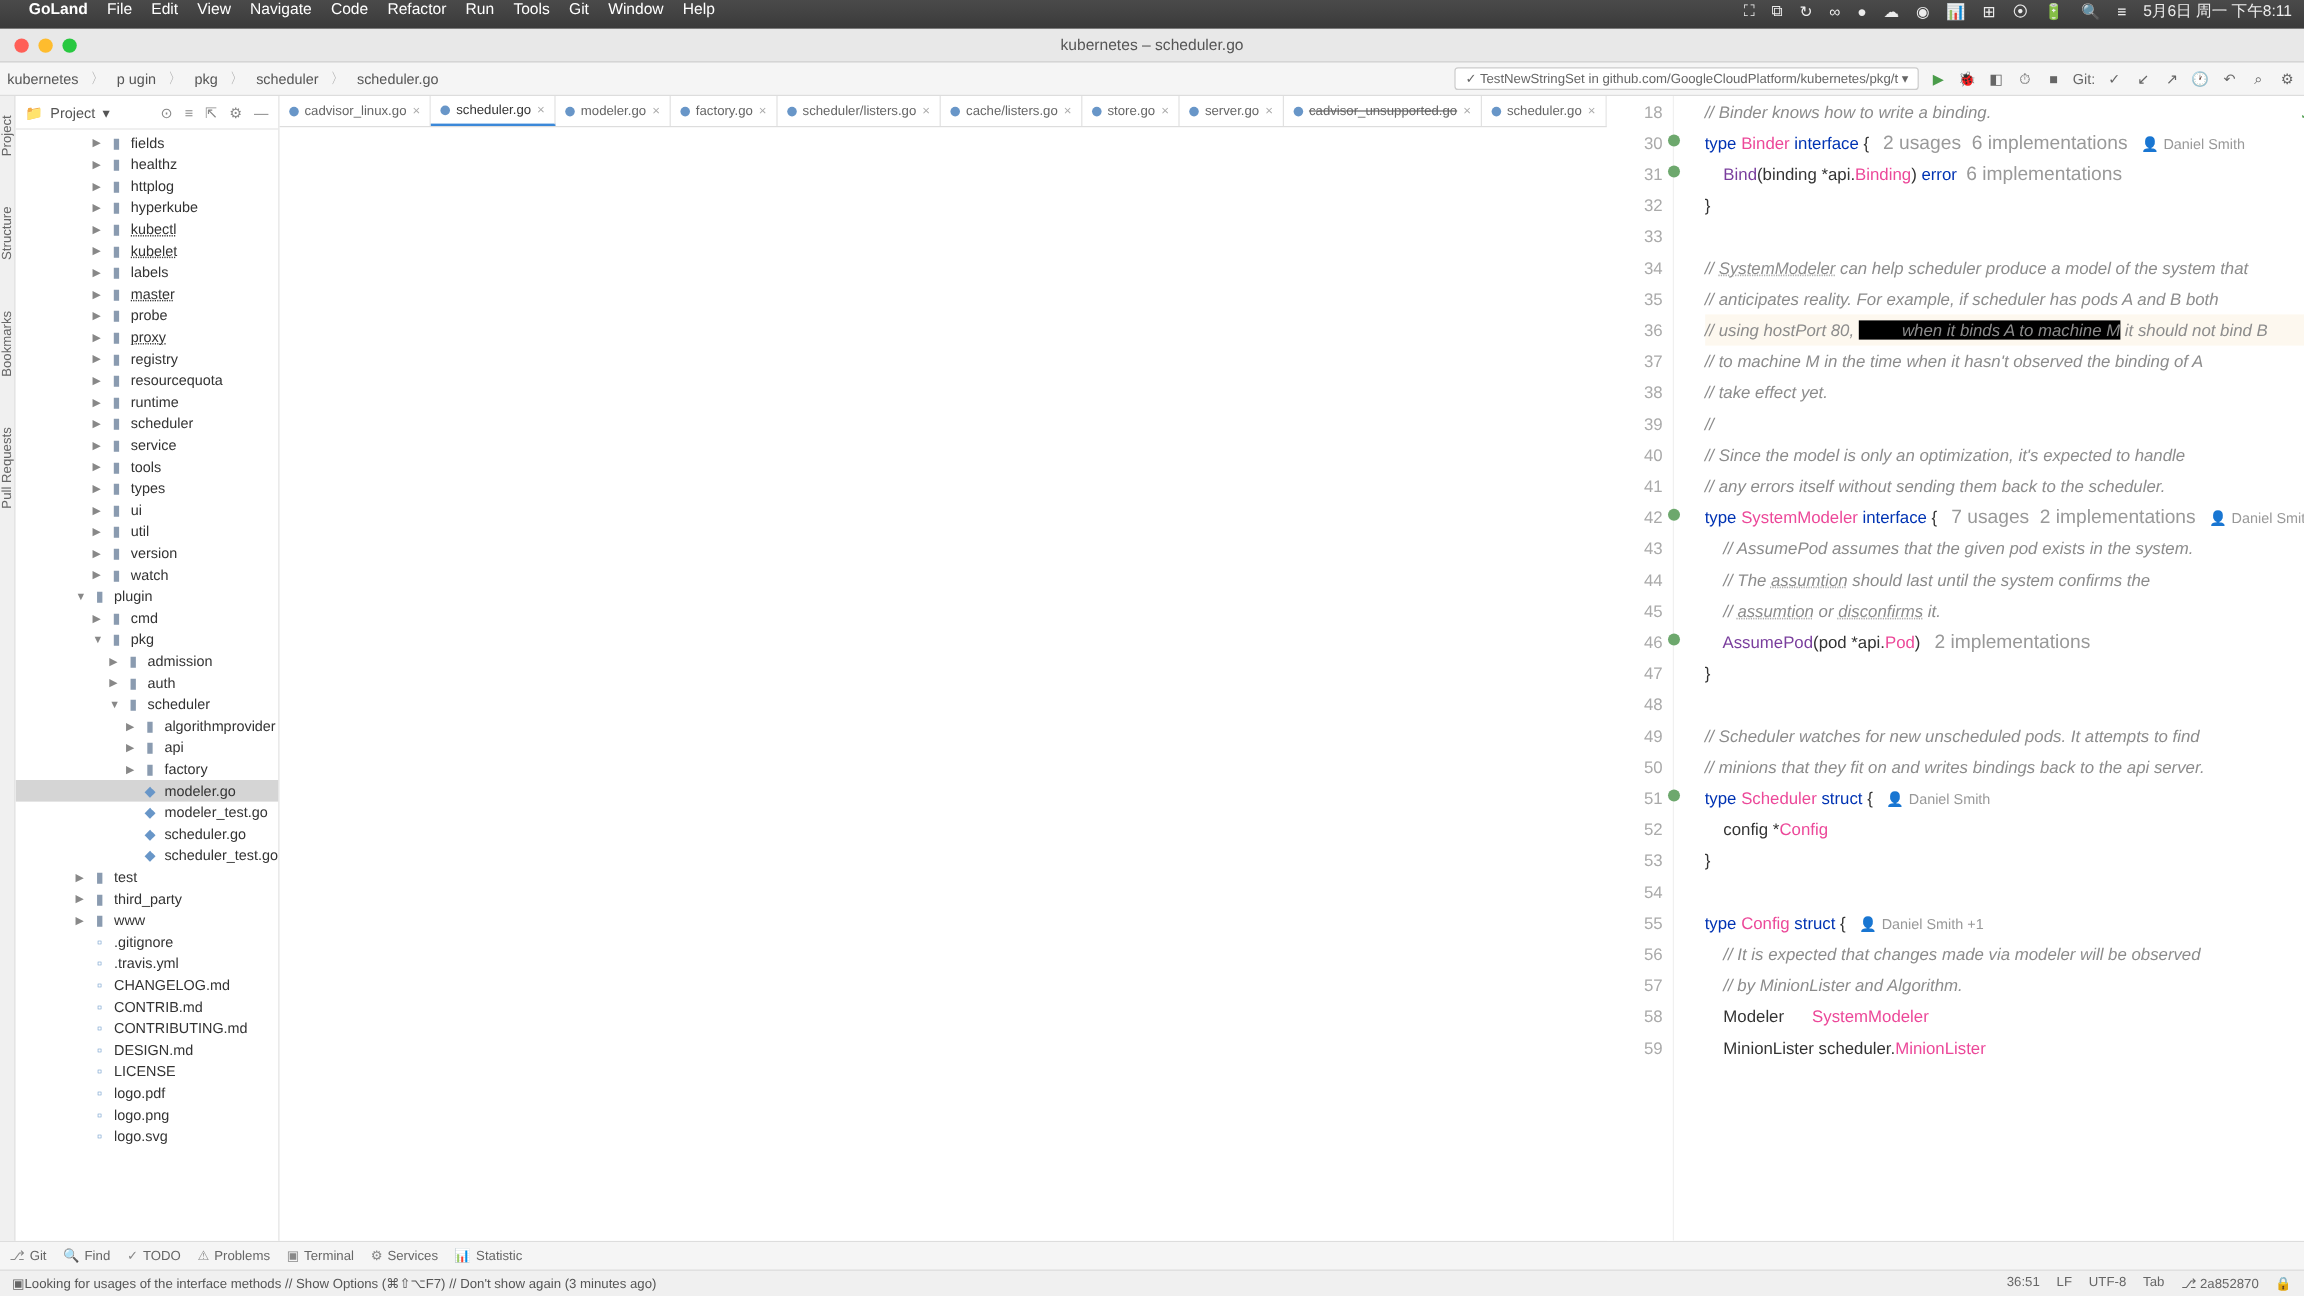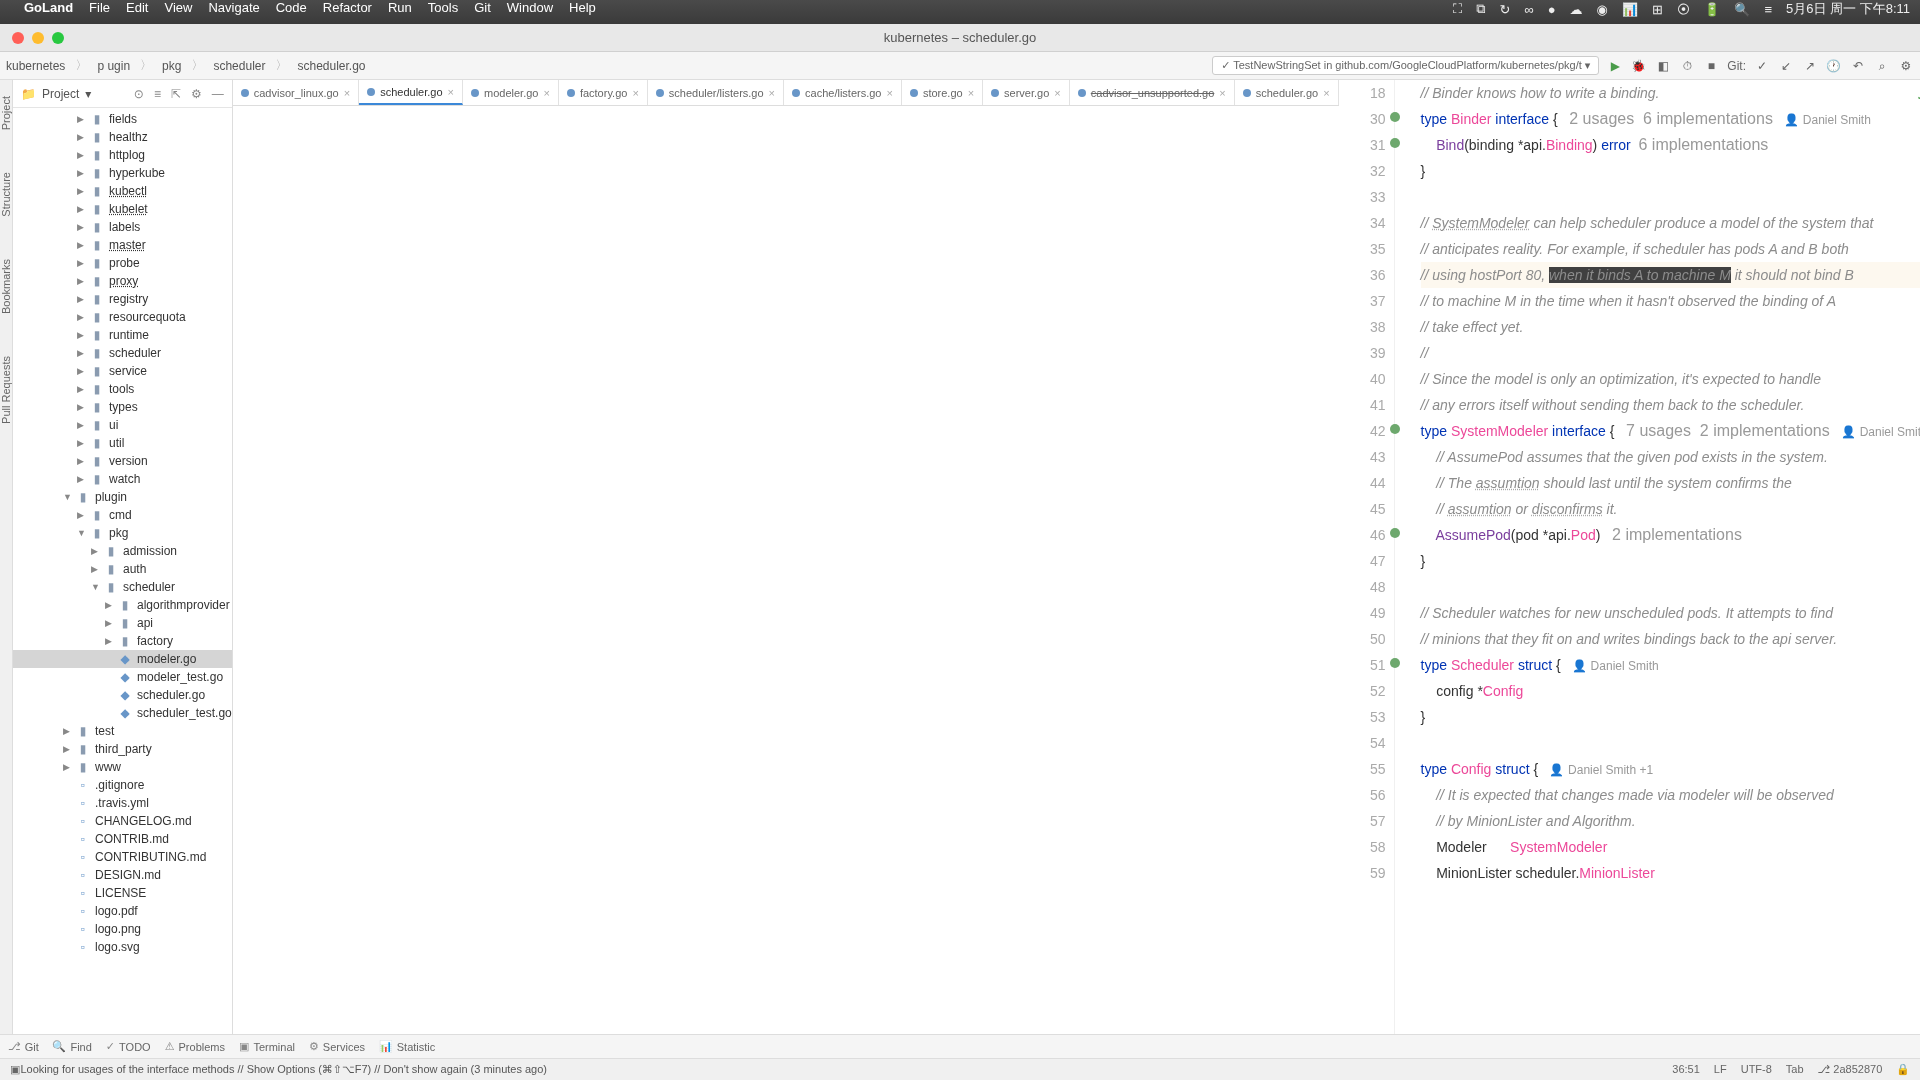--- a/index.html
+++ b/index.html
@@ -61,21 +61,21 @@
 .gmarks { width: 20px; position: relative; }
 .code { flex: 1; padding-left: 6px; white-space: pre; overflow: auto; color: #333; }
 .code .cl { height: 26px; }
 .c-kw { color: #0033b3; font-weight: 500; }
 .c-type { color: #ec4899; }
 .c-fn { color: #7a3e9d; text-align: right; }
 .c-cm { color: #8c8c8c; font-style: italic; }
 .c-id { color: #333; }
 .c-hint { color: #999; font-style: normal; font-size: 16px; }
 .c-auth { color: #999; font-size: 12px; }
-.c-sel { background: #404040; }
+.c-sel { background: #000000; padding-left: 36px; }
 .c-curline { background: #fdf8ef; display: inline-block; width: 100%; }
 .c-ul { text-decoration: underline dotted #aaa; }
 
 .rightstripe { width: 14px; background: #f5f5f5; border-left: 1px solid #e5e5e5; position: relative; }
 .rightstripe .indicator { position: absolute; top: 4px; right: 2px; font-size: 10px; color: #4a9c4a; }
 .rightgutter { width: 22px; background: #f0f0f0; border-left: 1px solid #ddd; }
 
 .statusstrip { height: 24px; background: #f5f5f5; border-top: 1px solid #ddd; display: flex; align-items: center; font-size: 11px; color: #666; padding: 0 8px; gap: 14px; }
 .statusstrip .btn { display: flex; align-items: center; gap: 4px; }
 .statusstrip .btn .i { color: #888; }

